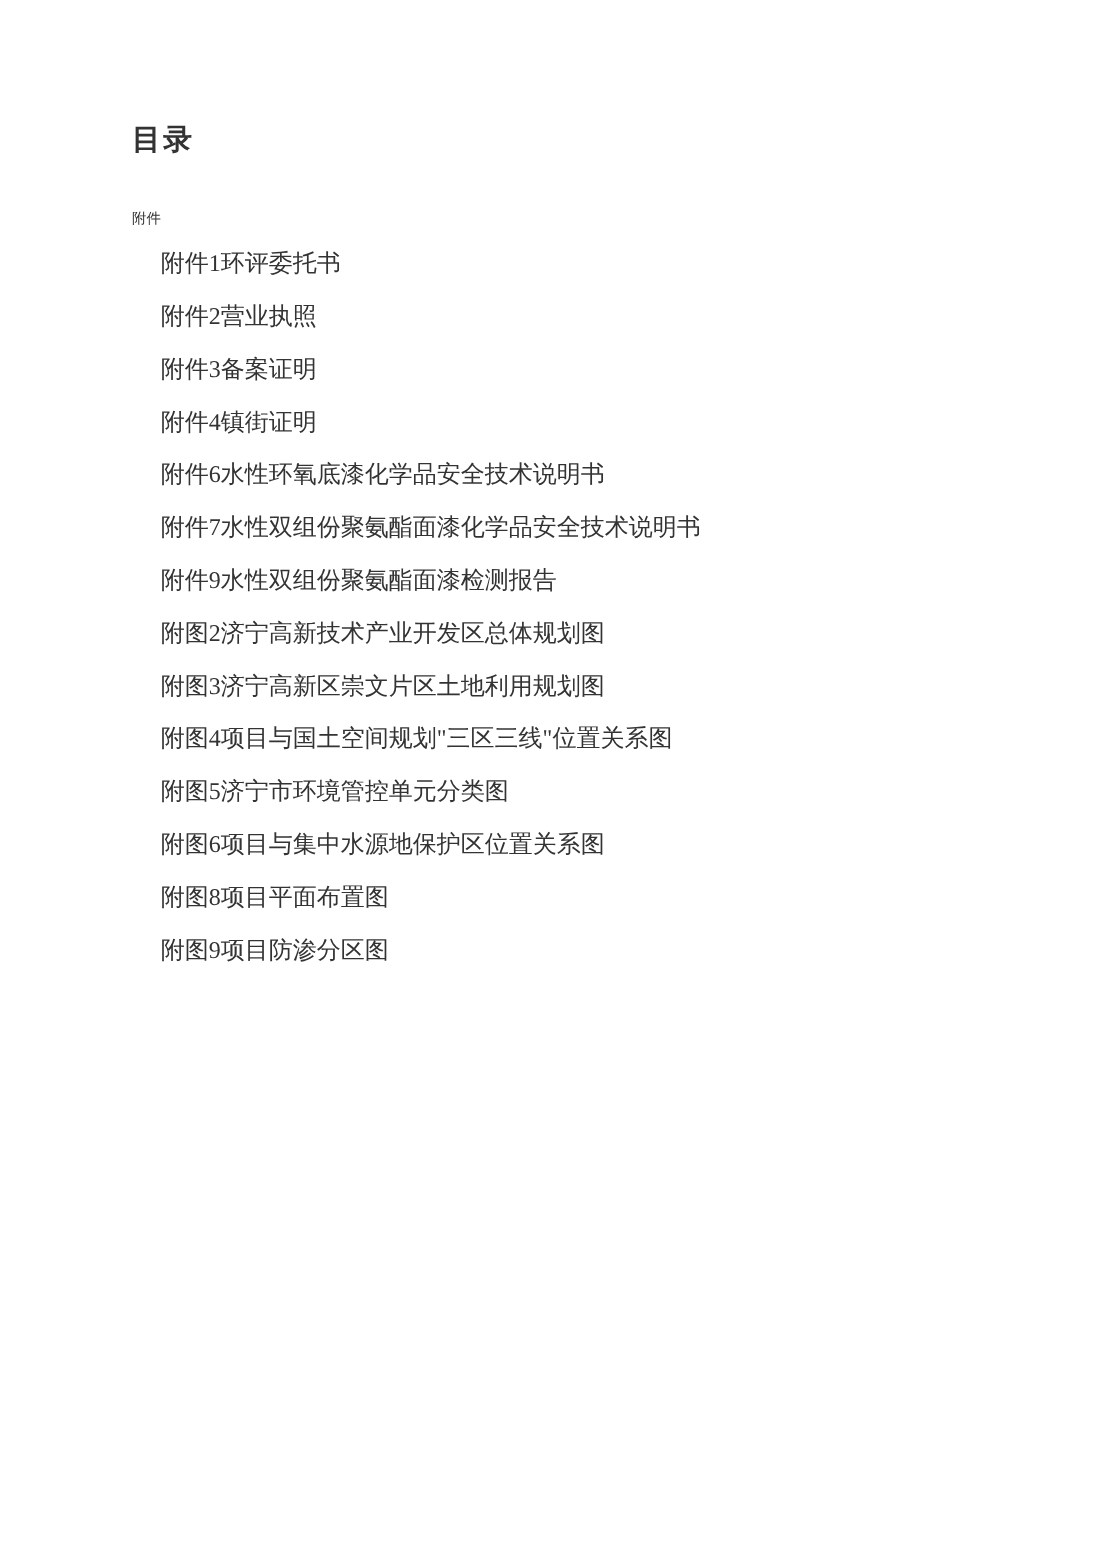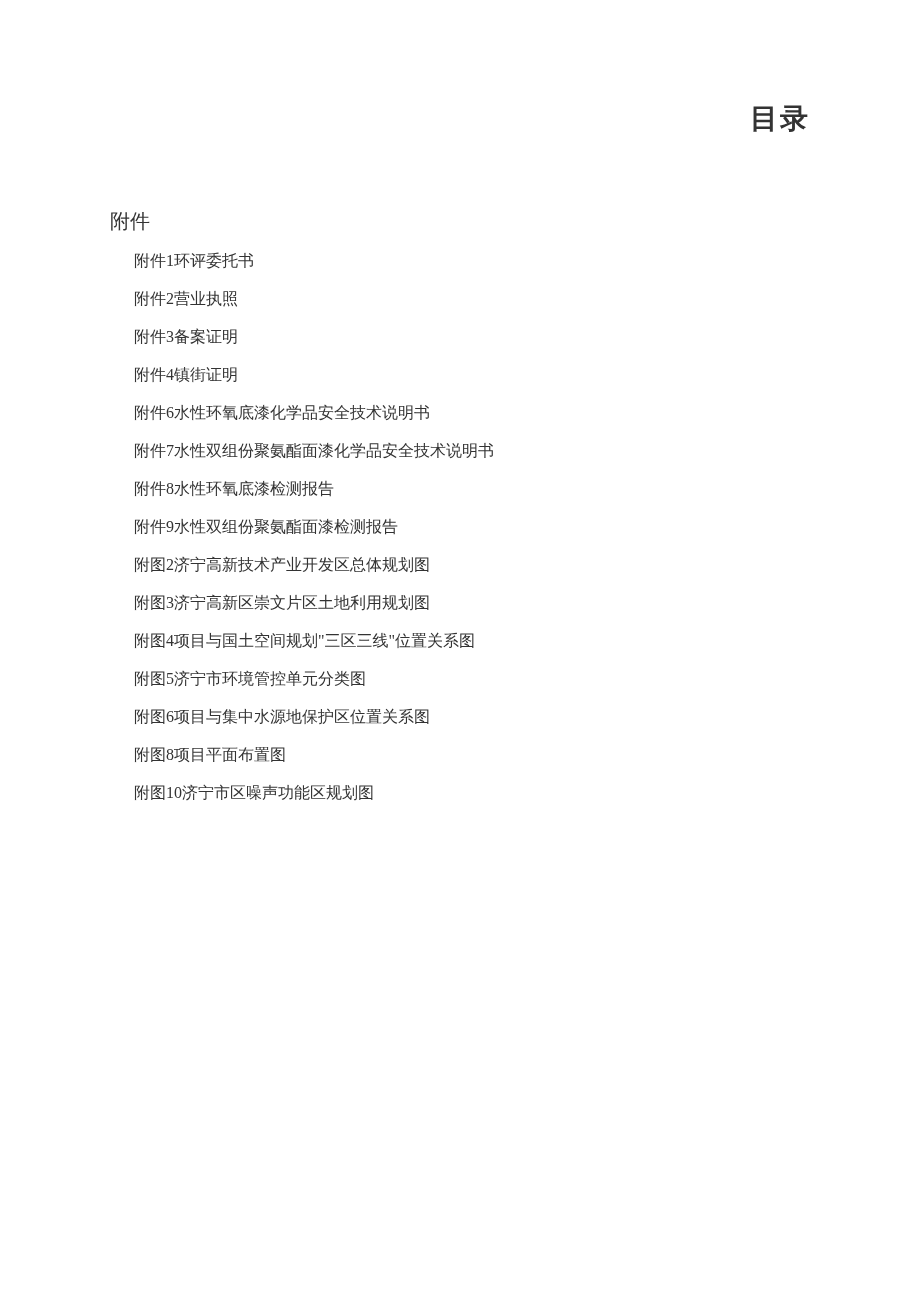--- a/index.html
+++ b/index.html
@@ -12,57 +12,56 @@
       height: 1301px;
       background: #ffffff;
       font-family: "SimSun", "宋体", serif;
       color: #333333;
       position: relative;
     }
     .page-container {
       padding: 100px 110px 0 110px;
     }
     .title {
-      text-align: right;
-      font-size: 28px;
+      text-align: left;
+      font-size: 24px;
       font-weight: bold;
       color: #333333;
-      margin-bottom: 70px;
+      margin-bottom: 42px;
       letter-spacing: 2px;
     }
     .section-heading {
-      font-size: 20px;
+      font-size: 12px;
       color: #333333;
       margin-bottom: 14px;
       margin-top: 4px;
     }
     .item {
-      font-size: 16px;
+      font-size: 20px;
       color: #333333;
       padding-left: 24px;
       margin-bottom: 14px;
       line-height: 1.5;
     }
   </style>
 </head>
 <body>
 
 <div class="page-container">
   <h1 class="title">目录</h1>
 
   <div class="section-heading">附件</div>
   <div class="item">附件1环评委托书</div>
   <div class="item">附件2营业执照</div>
   <div class="item">附件3备案证明</div>
   <div class="item">附件4镇街证明</div>
   <div class="item">附件6水性环氧底漆化学品安全技术说明书</div>
   <div class="item">附件7水性双组份聚氨酯面漆化学品安全技术说明书</div>
-  <div class="item">附件8水性环氧底漆检测报告</div>
   <div class="item">附件9水性双组份聚氨酯面漆检测报告</div>
 
   <div class="item">附图2济宁高新技术产业开发区总体规划图</div>
   <div class="item">附图3济宁高新区崇文片区土地利用规划图</div>
   <div class="item">附图4项目与国土空间规划"三区三线"位置关系图</div>
   <div class="item">附图5济宁市环境管控单元分类图</div>
   <div class="item">附图6项目与集中水源地保护区位置关系图</div>
   <div class="item">附图8项目平面布置图</div>
-  <div class="item">附图10济宁市区噪声功能区规划图</div>
+  <div class="item">附图9项目防渗分区图</div>
 </div>
 
 </body></html>

